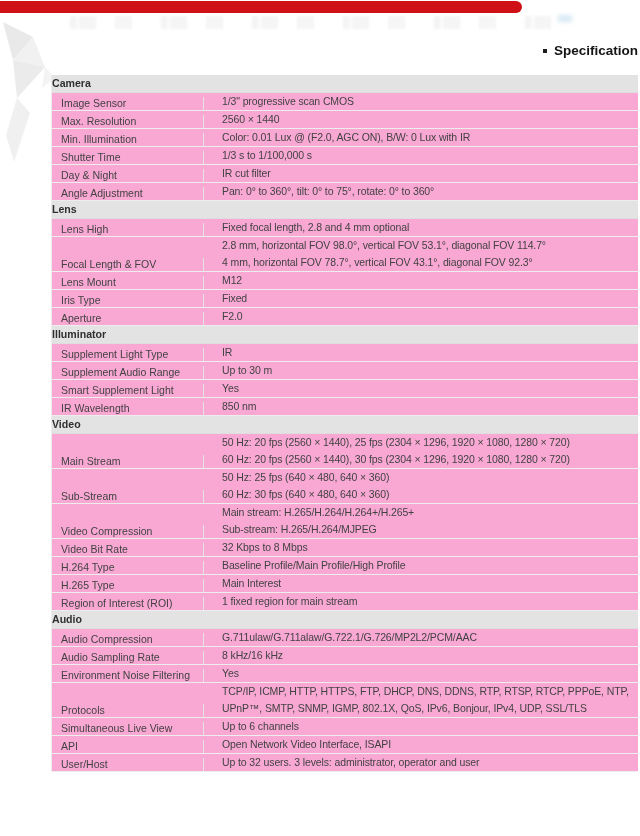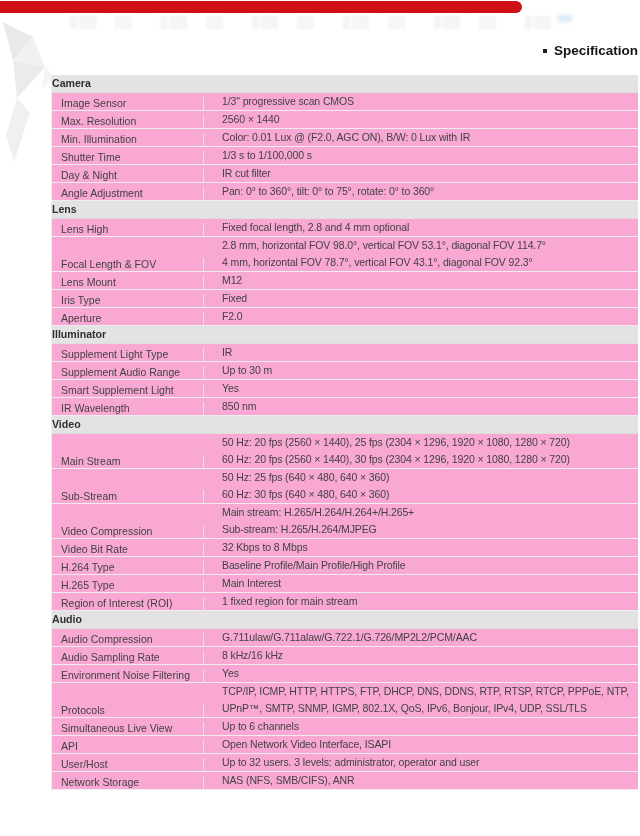--- a/index.html
+++ b/index.html
@@ -198,18 +198,14 @@
         <div class="cv">Up to 6 channels</div>
       </div>
       <div class="row">
         <div class="cl">API</div>
         <div class="cv">Open Network Video Interface, ISAPI</div>
       </div>
       <div class="row">
         <div class="cl">User/Host</div>
         <div class="cv">Up to 32 users. 3 levels: administrator, operator and user</div>
       </div>
-      <div class="row">
-        <div class="cl">Network Storage</div>
-        <div class="cv">NAS (NFS, SMB/CIFS), ANR</div>
-      </div>
     </div>
 </div>
 
 </body></html>

